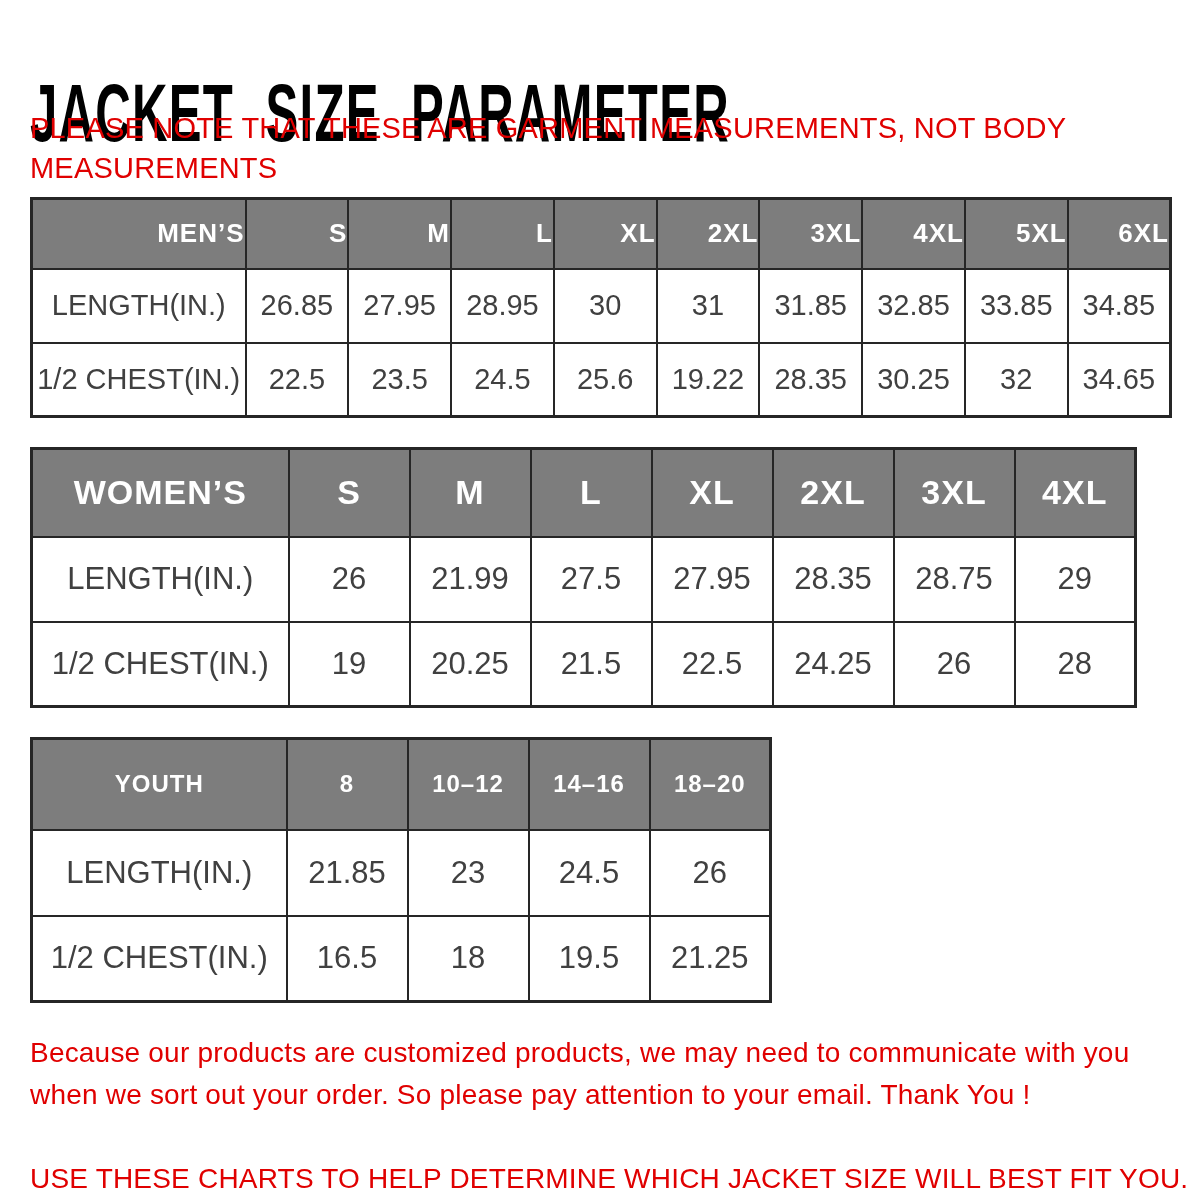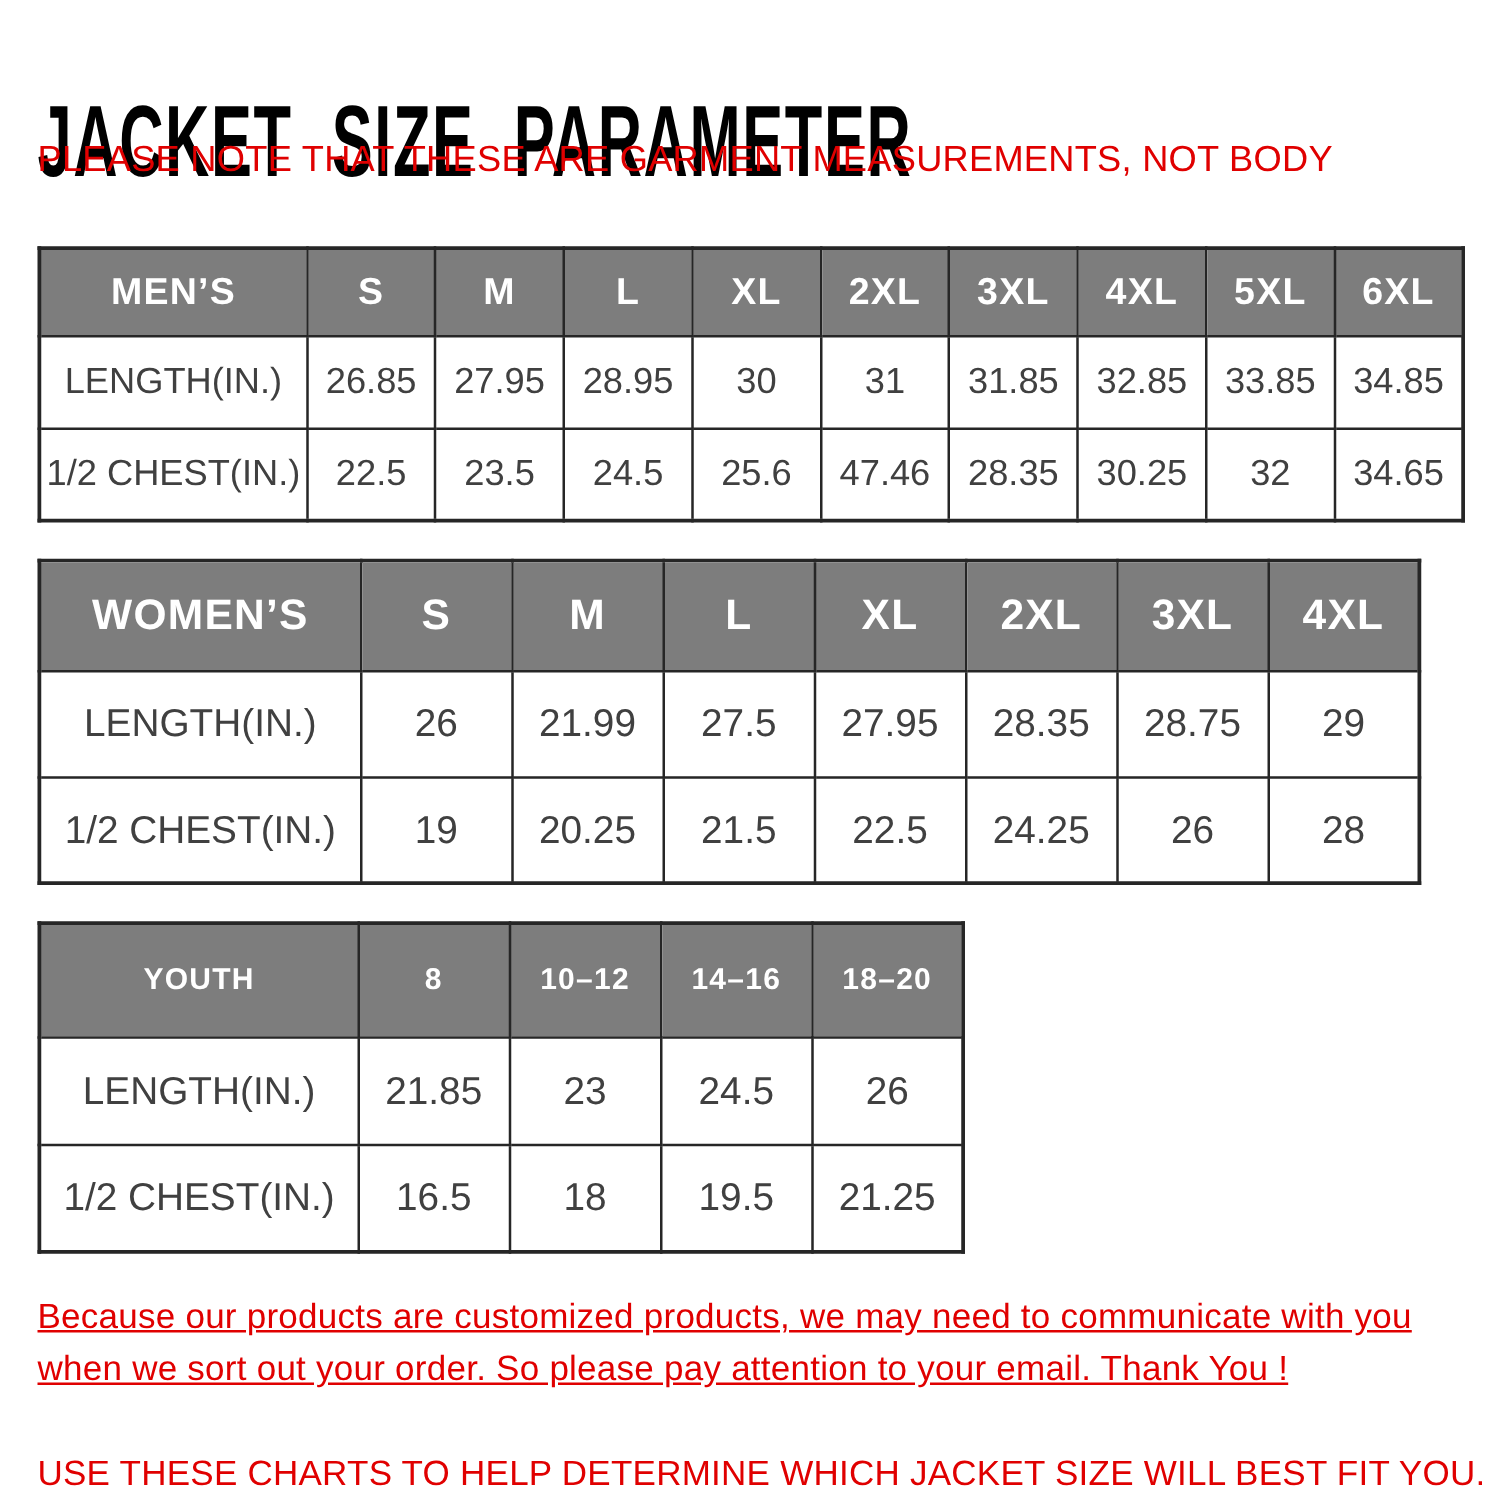--- a/index.html
+++ b/index.html
@@ -55,21 +55,21 @@
     color: #ffffff;
     font-weight: bold;
   }
   table.size-table tbody td { color: #404040; font-weight: normal; }
 
   
   #t-mens { top: 197px; width: 1142px; }
   #t-mens col.label-col { width: 214px; }
   #t-mens thead tr { height: 70px; }
   #t-mens tbody tr { height: 74px; }
-  #t-mens thead th { font-size: 30px; letter-spacing: 1px; }
+  #t-mens thead th { font-size: 26px; letter-spacing: 1px; text-align: right; }
   #t-mens tbody td { font-size: 29px; }
 
   
   #t-womens { top: 447px; width: 1107px; }
   #t-womens col.label-col { width: 257px; }
   #t-womens thead tr { height: 88px; }
   #t-womens tbody tr { height: 85px; }
   #t-womens thead th { font-size: 34px; letter-spacing: 1px; }
   #t-womens tbody td { font-size: 31px; }
 
@@ -81,36 +81,37 @@
   #t-youth thead th { font-size: 24px; letter-spacing: 1px; }
   #t-youth tbody td { font-size: 31px; }
 
   
   .footer-paragraph {
     position: absolute; left: 30px; top: 1032px;
     color: var(--accent-red, #e00000);
     font-size: 28px; line-height: 1.5;
     letter-spacing: 0.2px;
   }
-  .footer-paragraph div { white-space: nowrap; text-decoration: underline; }
+  .footer-paragraph div { white-space: nowrap; }
   .footer-charts-line {
     position: absolute; left: 30px; top: 1163px;
     color: var(--accent-red, #e00000);
     font-size: 28px;
     letter-spacing: 0.2px;
     white-space: nowrap;
   }
 </style>
 </head>
 <body>
 
 <h1 class="title">JACKET SIZE PARAMETER</h1>
 
 <div class="note">
   <div>PLEASE NOTE THAT THESE ARE GARMENT MEASUREMENTS, NOT BODY</div>
+  <div>MEASUREMENTS</div>
 </div>
 
 <table class="size-table" id="t-mens">
     <colgroup>
       <col class="label-col">
       <col>
       <col>
       <col>
       <col>
       <col>
@@ -145,21 +146,21 @@
         <td>32.85</td>
         <td>33.85</td>
         <td>34.85</td>
       </tr>
       <tr>
         <td>1/2 CHEST(IN.)</td>
         <td>22.5</td>
         <td>23.5</td>
         <td>24.5</td>
         <td>25.6</td>
-        <td>47.46</td>
+        <td>19.22</td>
         <td>28.35</td>
         <td>30.25</td>
         <td>32</td>
         <td>34.65</td>
       </tr>
     </tbody>
   </table>
 
 <table class="size-table" id="t-womens">
     <colgroup>

